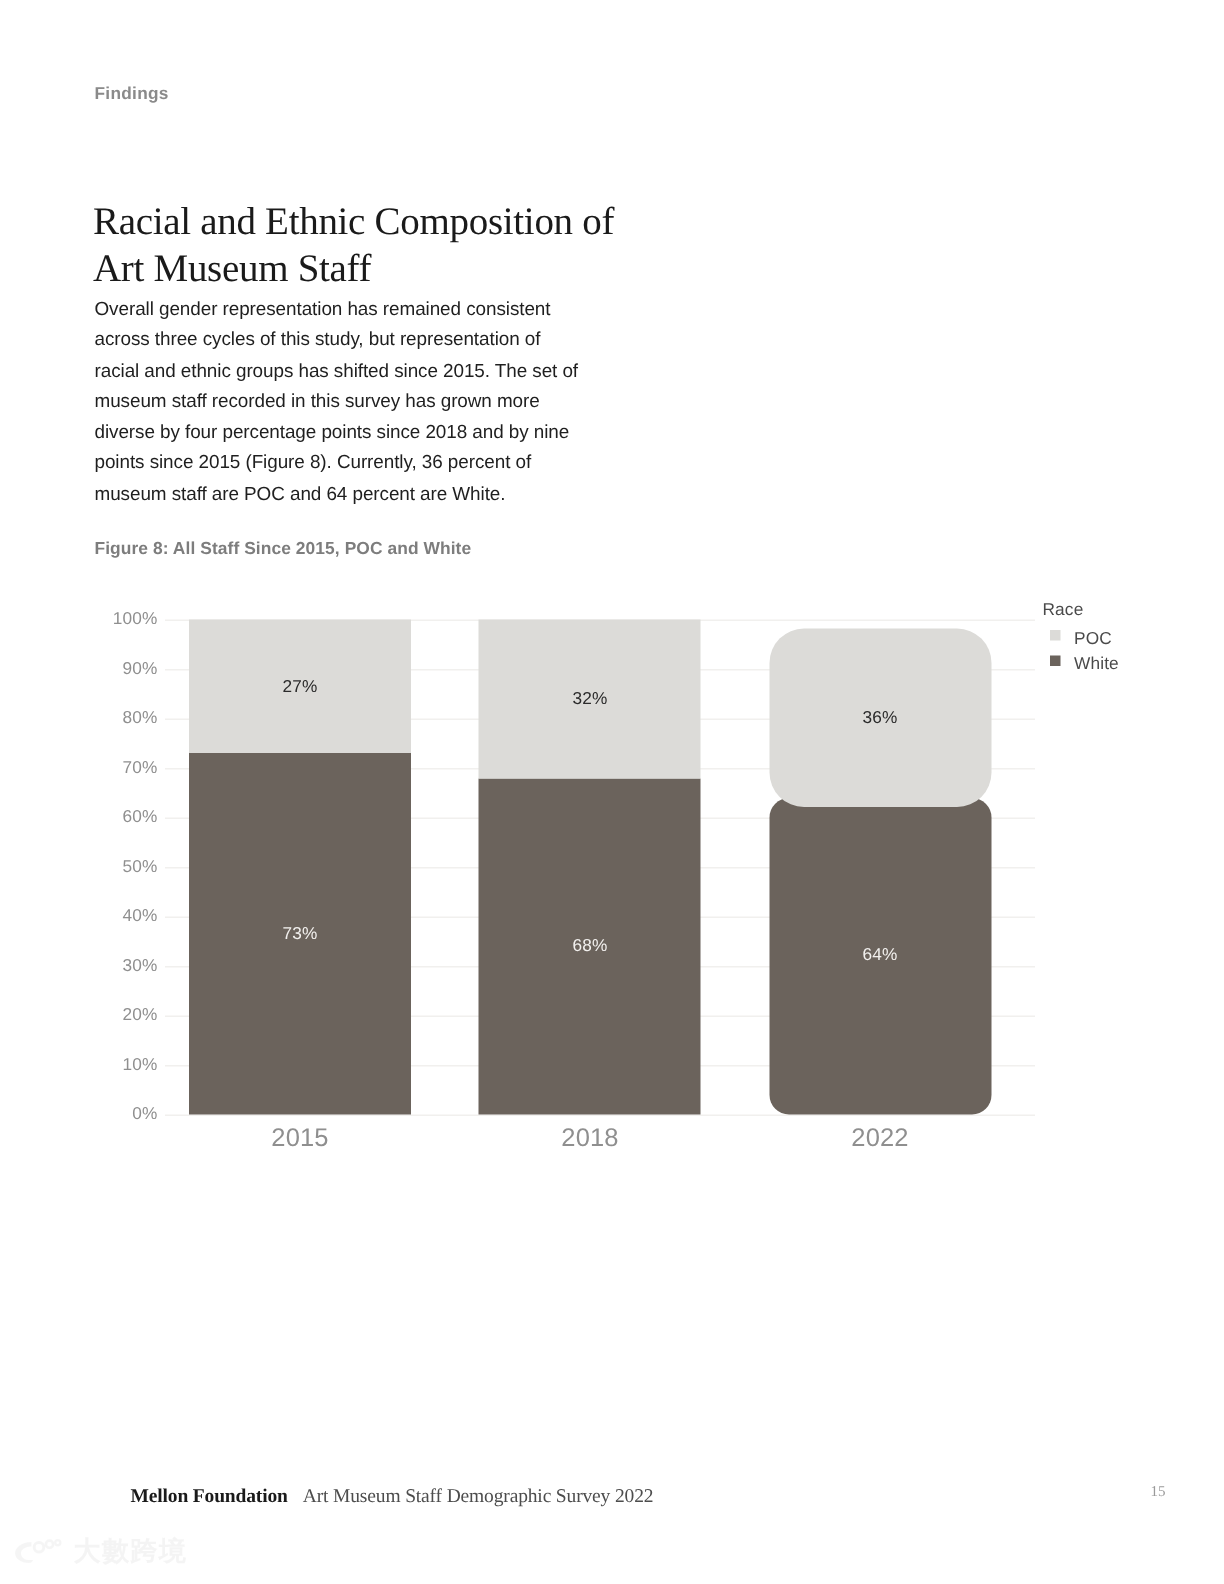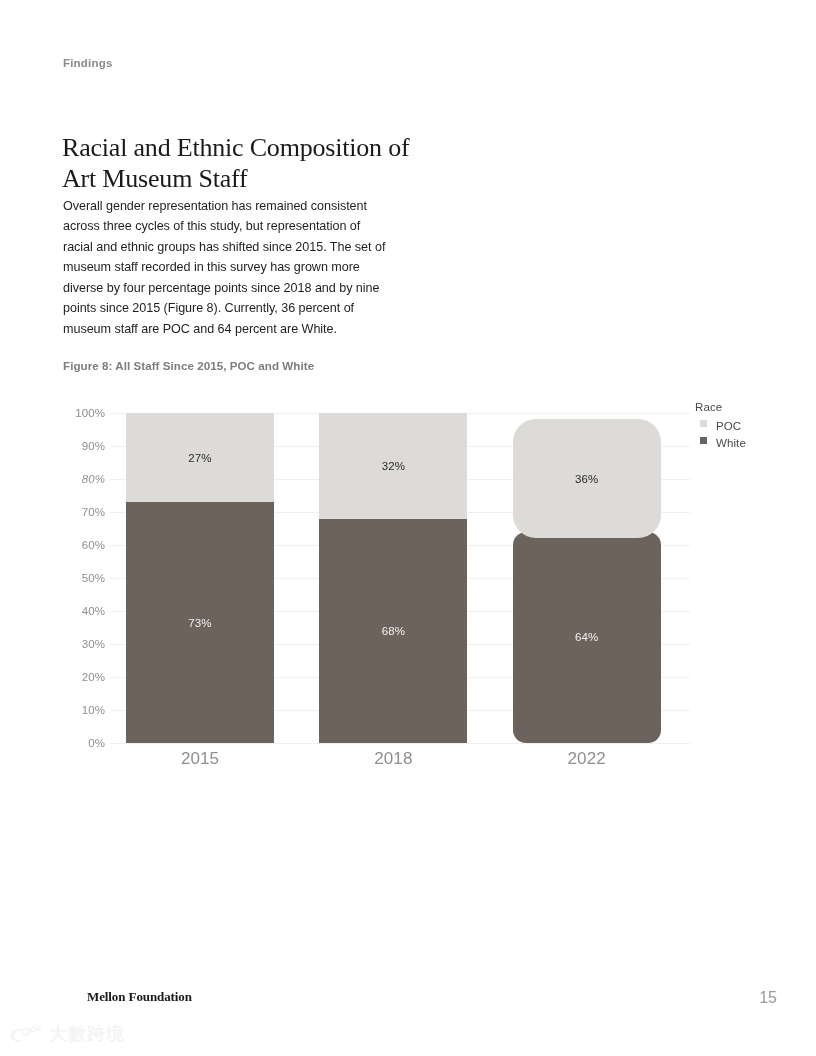--- a/index.html
+++ b/index.html
@@ -198,22 +198,22 @@
     letter-spacing: -0.1px;
   }
   .footer-sub {
     font-size: 13px;
     color: #4d4d4d;
     margin-left: 10px;
     letter-spacing: -0.1px;
   }
   .footer-page {
     margin-left: auto;
-    font-family: Liberation Sans, sans-serif;
-    font-size: 16px;
+    font-family: Liberation Serif, serif;
+    font-size: 10px;
     color: #9a9a9a;
   }
 
   
   .watermark {
     position: absolute;
     left: 8px;
     top: 1022px;
     display: flex;
     align-items: center;
@@ -244,21 +244,21 @@
 
     <div class="y-axis" id="y-axis">
         <div class="y-label" style="top: 330px;">0%</div>
         <div class="y-label" style="top: 297px;">10%</div>
         <div class="y-label" style="top: 264px;">20%</div>
         <div class="y-label" style="top: 231px;">30%</div>
         <div class="y-label" style="top: 198px;">40%</div>
         <div class="y-label" style="top: 165px;">50%</div>
         <div class="y-label" style="top: 132px;">60%</div>
         <div class="y-label" style="top: 99px;">70%</div>
-        <div class="y-label" style="top: 66px; font-style: italic;">80%</div>
+        <div class="y-label" style="top: 66px;">80%</div>
         <div class="y-label" style="top: 33px;">90%</div>
         <div class="y-label" style="top: 0px;">100%</div>
       </div>
 
     <div class="plot" id="plot-area">
         <div class="gridline" style="top: 330px;"></div>
         <div class="gridline" style="top: 297px;"></div>
         <div class="gridline" style="top: 264px;"></div>
         <div class="gridline" style="top: 231px;"></div>
         <div class="gridline" style="top: 198px;"></div>
@@ -306,20 +306,21 @@
       <div class="legend-row">
         <span class="swatch" id="sw-white" style="background: rgb(107, 99, 92);"></span>
         <span class="legend-label">White</span>
       </div>
     </div>
 
   </div>
 
   <div class="footer">
     <span class="footer-brand">Mellon Foundation</span>
+    <span class="footer-sub">Art Museum Staff Demographic Survey 2022</span>
     <span class="footer-page">15</span>
   </div>
 
   <div class="watermark">
     <svg class="wm-logo" width="34" height="20" viewBox="0 0 34 20">
       <path d="M13 4 C6 4 2 8 2 11.5 C2 15 6 18 11 18 C13 18 14 17 14 16 L11 16 C8 16 6 14 6 11.5 C6 9 9 7 13 7 Z" fill="#ededed"></path>
       <circle cx="18" cy="7.5" r="3.2" fill="none" stroke="#ededed" stroke-width="2"></circle>
       <circle cx="25" cy="5.5" r="2.4" fill="none" stroke="#ededed" stroke-width="1.8"></circle>
       <circle cx="30.5" cy="4.5" r="1.7" fill="none" stroke="#ededed" stroke-width="1.6"></circle>
     </svg>

